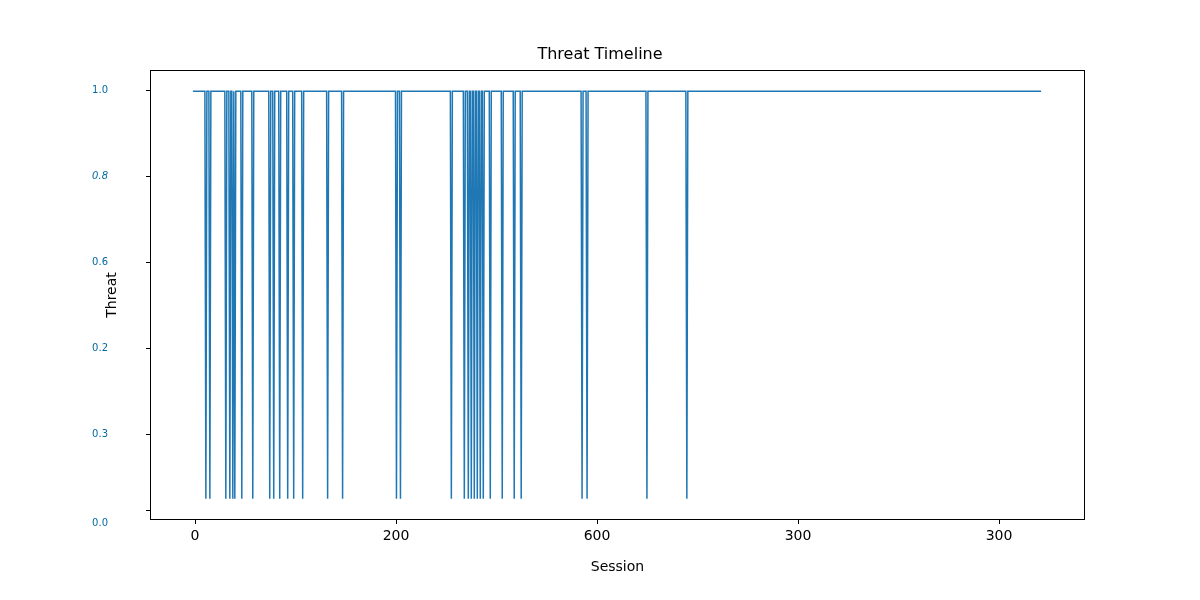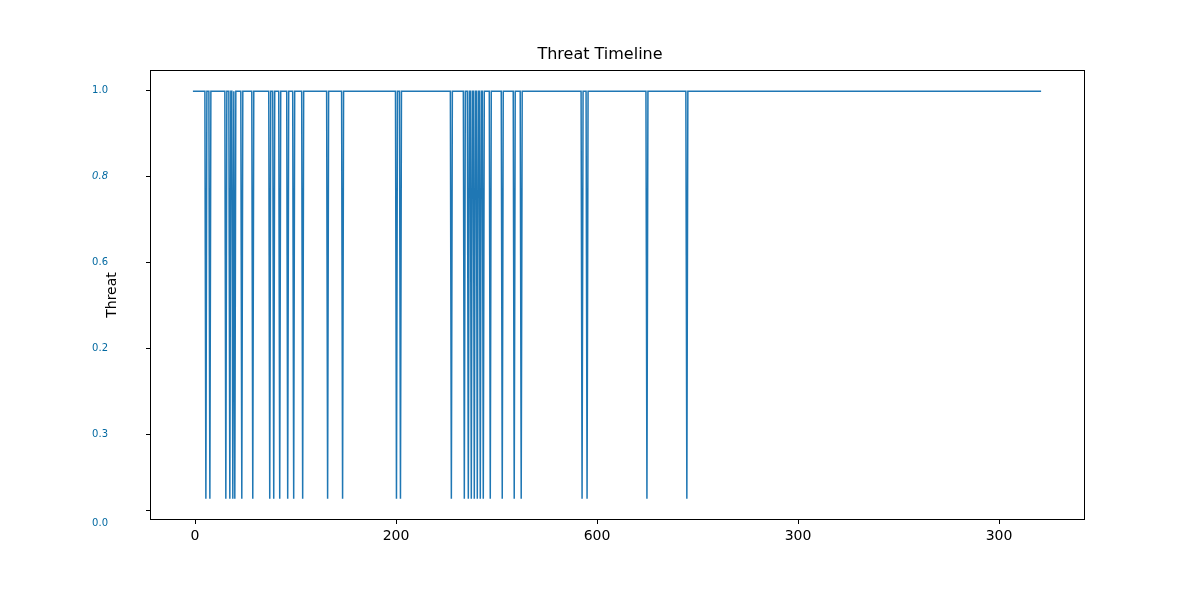--- a/index.html
+++ b/index.html
@@ -147,14 +147,15 @@
   <div class="xtick-mark" style="left:597px;"></div>
   <div class="xtick-label" style="left:597px;">600</div>
 
   <div class="xtick-mark" style="left:798px;"></div>
   <div class="xtick-label" style="left:798px;">300</div>
 
   <div class="xtick-mark" style="left:999px;"></div>
   <div class="xtick-label" style="left:999px;">300</div>
 
   <div id="ylabel">Threat</div>
+  <div id="xlabel">Session</div>
 
 </div>
 
 </body></html>

